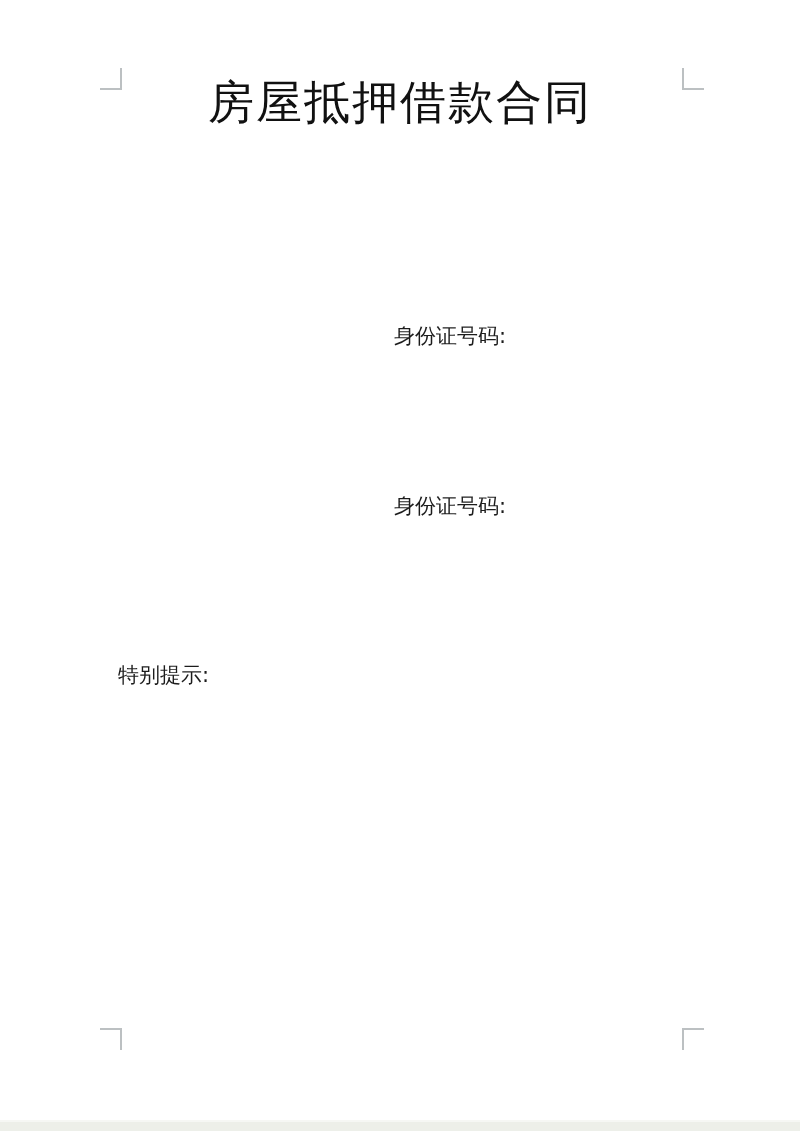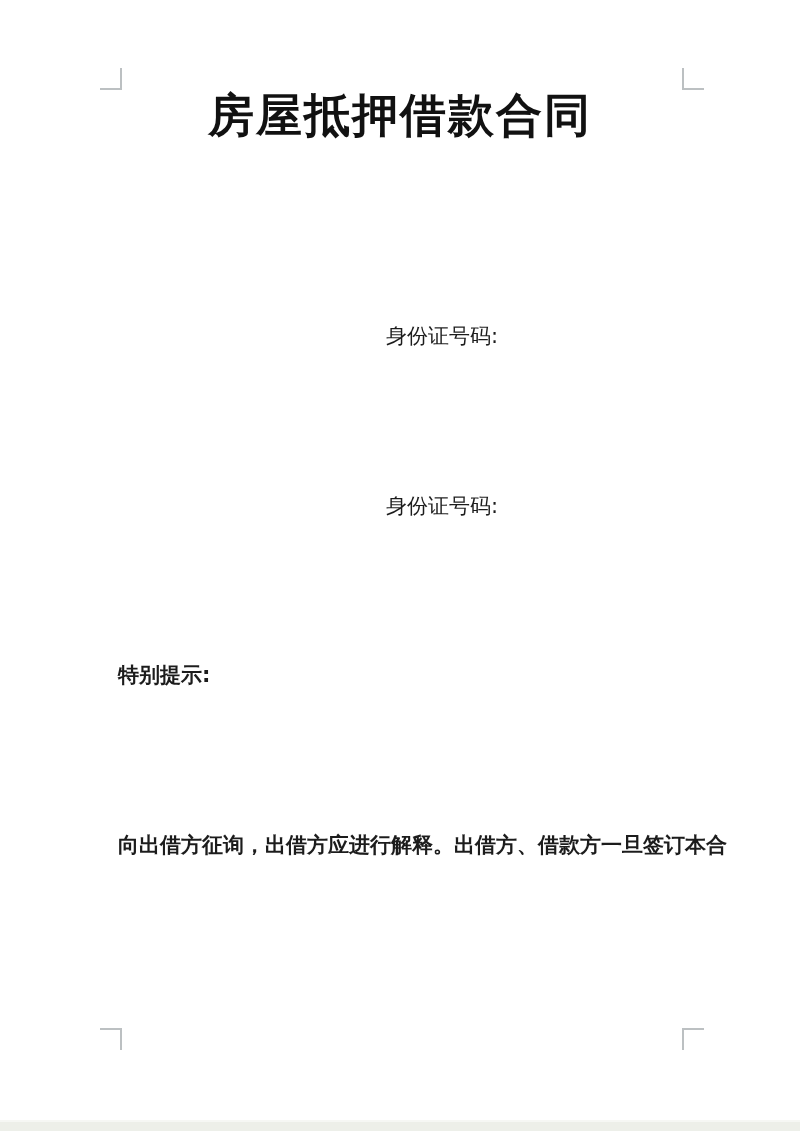--- a/index.html
+++ b/index.html
@@ -15,36 +15,36 @@
   .page { position: absolute; inset: 0; }
 
   
   .crop { position: absolute; width: 20px; height: 20px; }
   .crop-tl { left: 100px; top: 68px;  border-right: 2px solid #bcc0c2; border-bottom: 2px solid #bcc0c2; }
   .crop-tr { left: 682px; top: 68px;  border-left: 2px solid #bcc0c2;  border-bottom: 2px solid #bcc0c2; }
   .crop-bl { left: 100px; top: 1028px; border-right: 2px solid #bcc0c2; border-top: 2px solid #bcc0c2; }
   .crop-br { left: 682px; top: 1028px; border-left: 2px solid #bcc0c2;  border-top: 2px solid #bcc0c2; }
 
   .doc-title {
-    position: absolute; top: 84px; left: 0; right: 0;
+    position: absolute; top: 71px; left: 0; right: 0;
     text-align: center;
     font-size: 46px; line-height: 62px;
-    font-weight: bold; letter-spacing: 2px;
+    font-weight: normal; letter-spacing: 2px;
     color: #111;
   }
 
   .content {
     position: absolute; top: 188px; left: 118px; width: 578px;
     font-size: 21px; line-height: 42.4px;
     white-space: pre;
   }
   .line { position: relative; height: 42.4px; }
   .indent { padding-left: 42px; }
-  .bold { font-weight: bold; }
-  .id-col { position: absolute; left: 268px; top: 0; }
+  .bold { font-weight: normal; }
+  .id-col { position: absolute; left: 276px; top: 0; }
 
   .bottom-bar {
     position: absolute; left: 0; right: 0; bottom: 0;
     height: 9px; background: #edefe9;
     border-top: 2px solid #f6f7f4;
   }
 </style>
 </head>
 <body>
 
@@ -58,21 +58,20 @@
   <div class="doc-title">房屋抵押借款合同</div>
 
   <div class="content">
 
     <div class="line"><span class="id-col">身份证号码:</span></div>
 
     <div class="line"><span class="id-col">身份证号码:</span></div>
 
     <div class="line bold">特别提示:</div>
 
-    <div class="line bold">向出借方征询，出借方应进行解释。出借方、借款方一旦签订本合</div>
 
     
     
     
 
     
 
     
     
 

